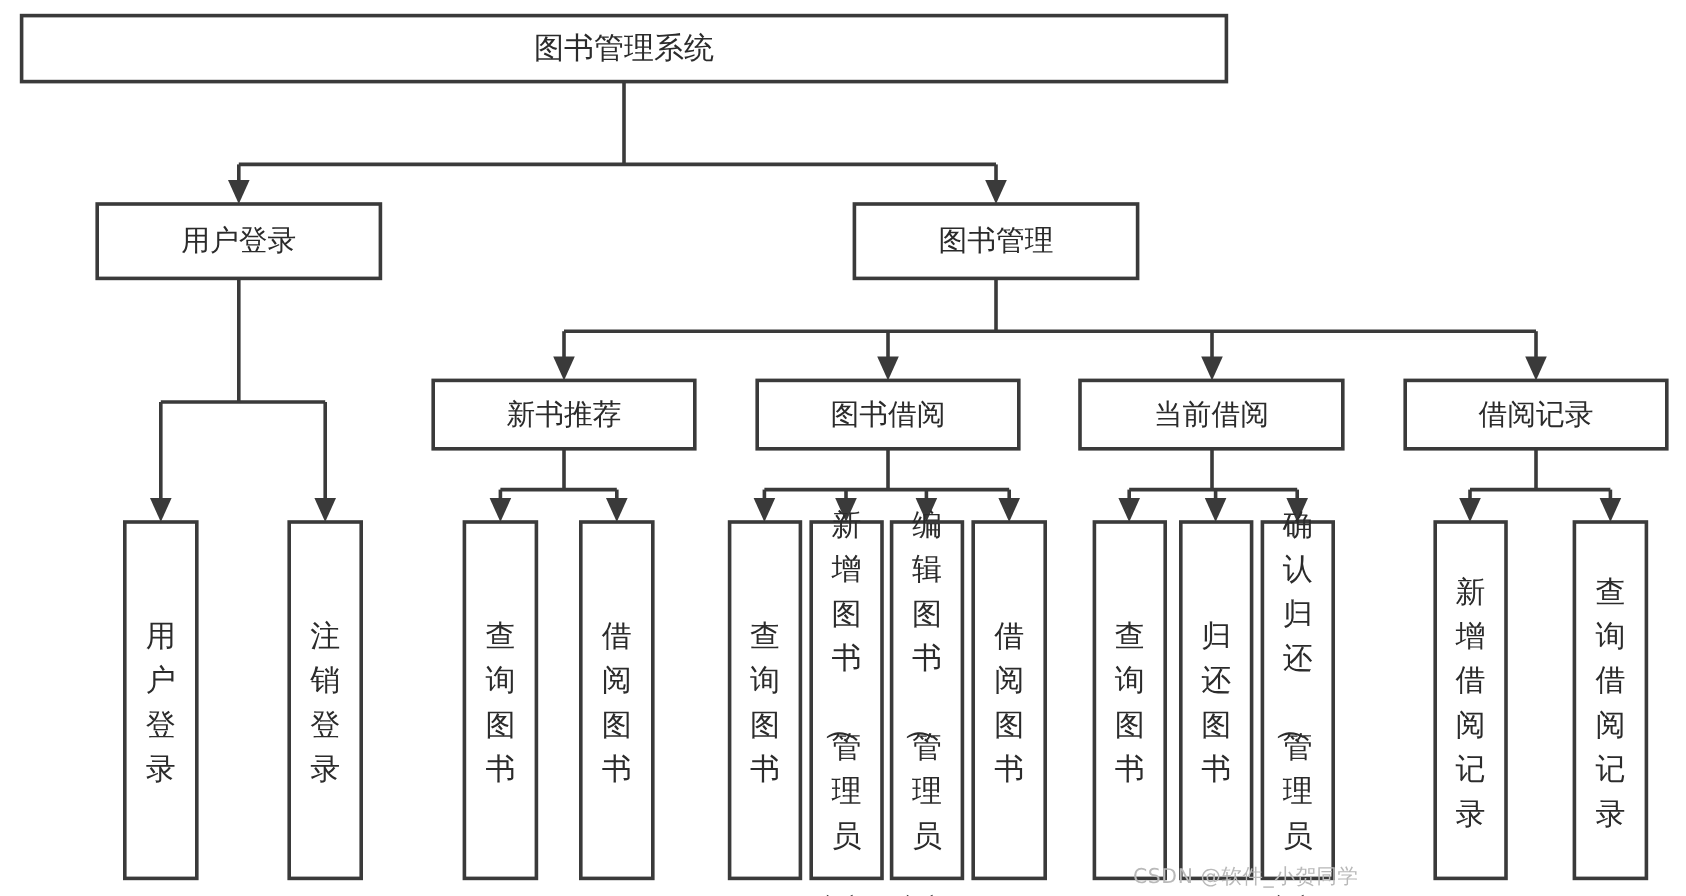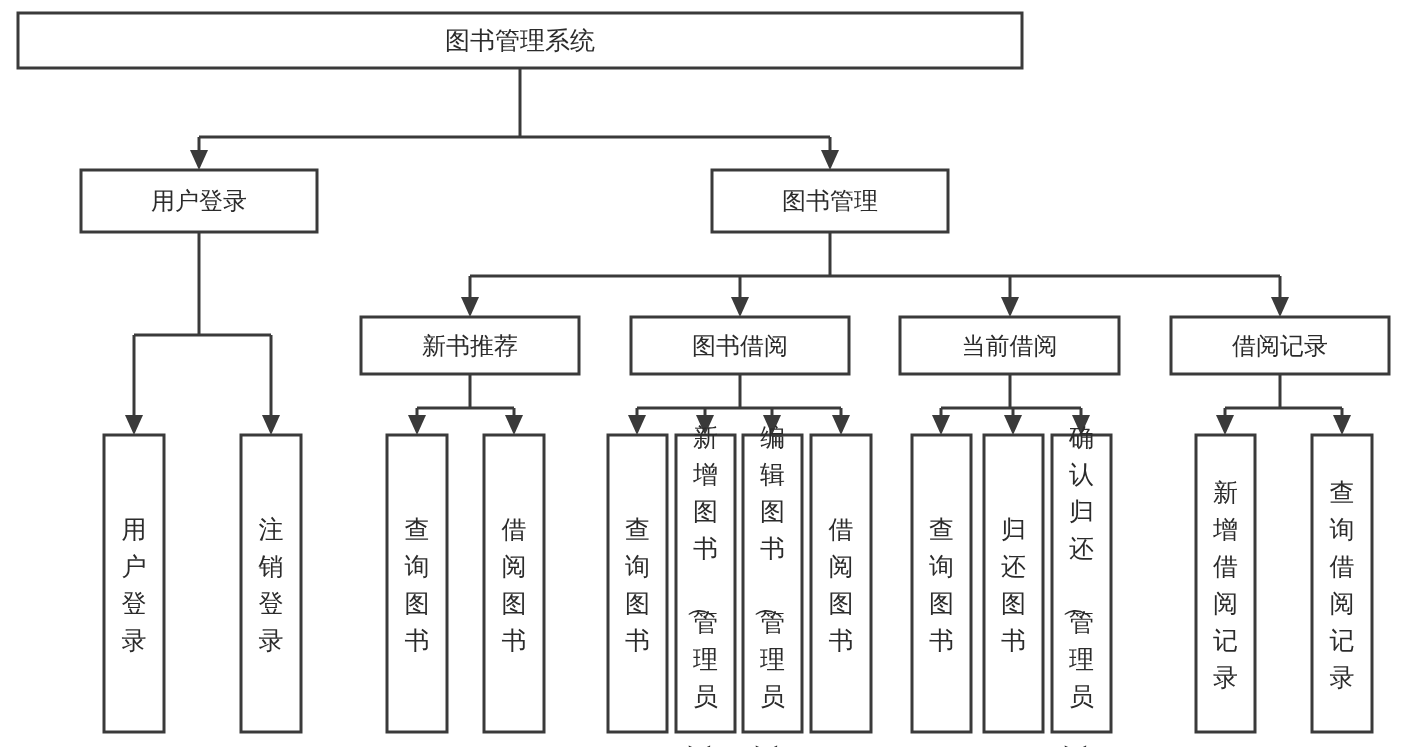--- a/index.html
+++ b/index.html
@@ -223,13 +223,14 @@
         <g>
           <rect class="node-box" x="1196" y="435" width="59" height="297"></rect>
           <text class="leaf-label" x="1225.5" y="501.36"><tspan x="1225.5" dy="0">新</tspan><tspan x="1225.5" dy="37">增</tspan><tspan x="1225.5" dy="37">借</tspan><tspan x="1225.5" dy="37">阅</tspan><tspan x="1225.5" dy="37">记</tspan><tspan x="1225.5" dy="37">录</tspan></text>
         </g>
         <g>
           <rect class="node-box" x="1312" y="435" width="60" height="297"></rect>
           <text class="leaf-label" x="1342" y="501.36"><tspan x="1342" dy="0">查</tspan><tspan x="1342" dy="37">询</tspan><tspan x="1342" dy="37">借</tspan><tspan x="1342" dy="37">阅</tspan><tspan x="1342" dy="37">记</tspan><tspan x="1342" dy="37">录</tspan></text>
         </g>
       </g>
   </svg>
+  <div class="watermark">CSDN @软件_小贺同学</div>
 </div>
 
 </body></html>

